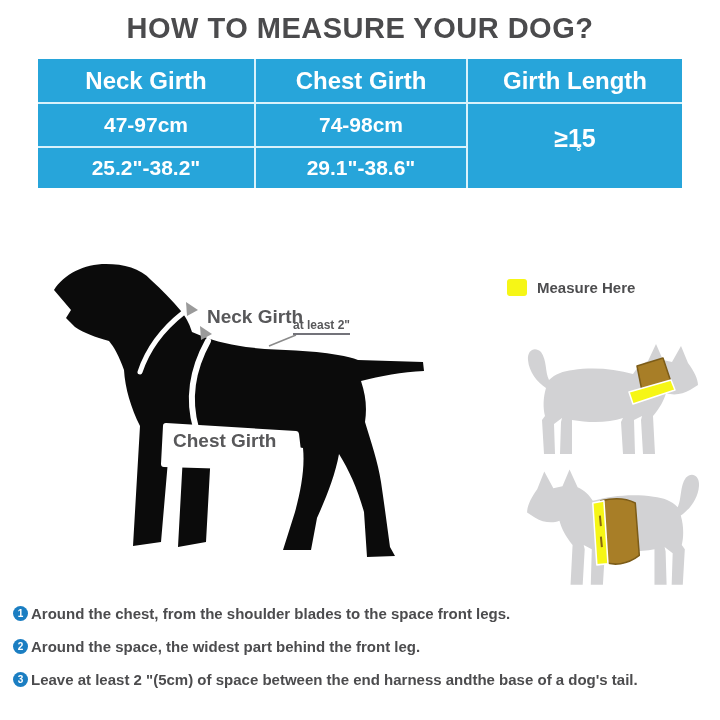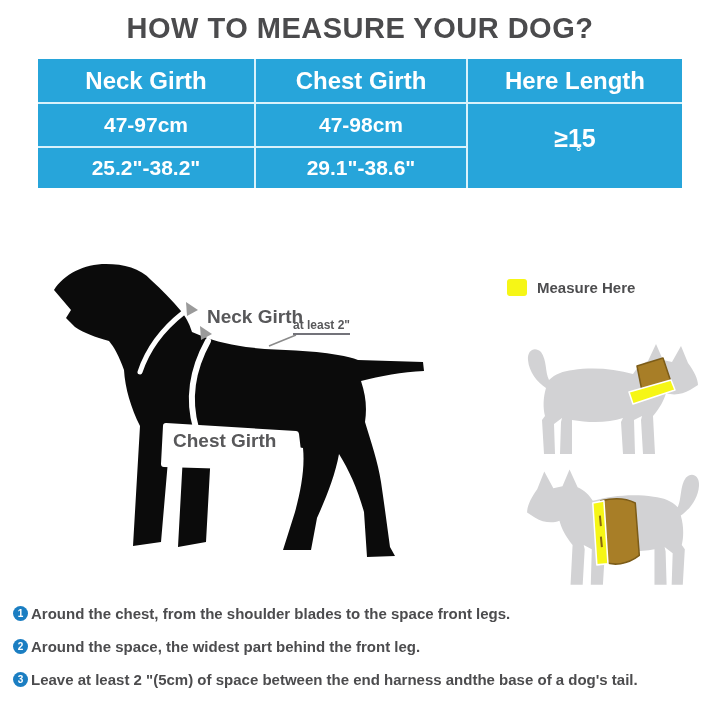--- a/index.html
+++ b/index.html
@@ -54,24 +54,24 @@
 </head>
 <body>
 
 <div class="canvas">
 
   <div class="page-title">HOW TO MEASURE YOUR DOG?</div>
 
   <div class="size-table">
     <div class="cell hdr">Neck Girth</div>
     <div class="cell hdr sep-l">Chest Girth</div>
-    <div class="cell hdr sep-l">Here Length</div>
+    <div class="cell hdr sep-l">Girth Length</div>
 
     <div class="cell val sep-t">47-97cm</div>
-    <div class="cell val sep-t sep-l">47-98cm</div>
+    <div class="cell val sep-t sep-l">74-98cm</div>
     <div class="cell back-cell sep-t sep-l">
       <span>≥15</span>
       <span class="deg">°</span>
     </div>
 
     <div class="cell val sep-t">25.2"-38.2"</div>
     <div class="cell val sep-t sep-l">29.1"-38.6"</div>
   </div>
 
   <svg style="left:40px;top:250px;" width="440" height="350" viewBox="0 0 440 350">

